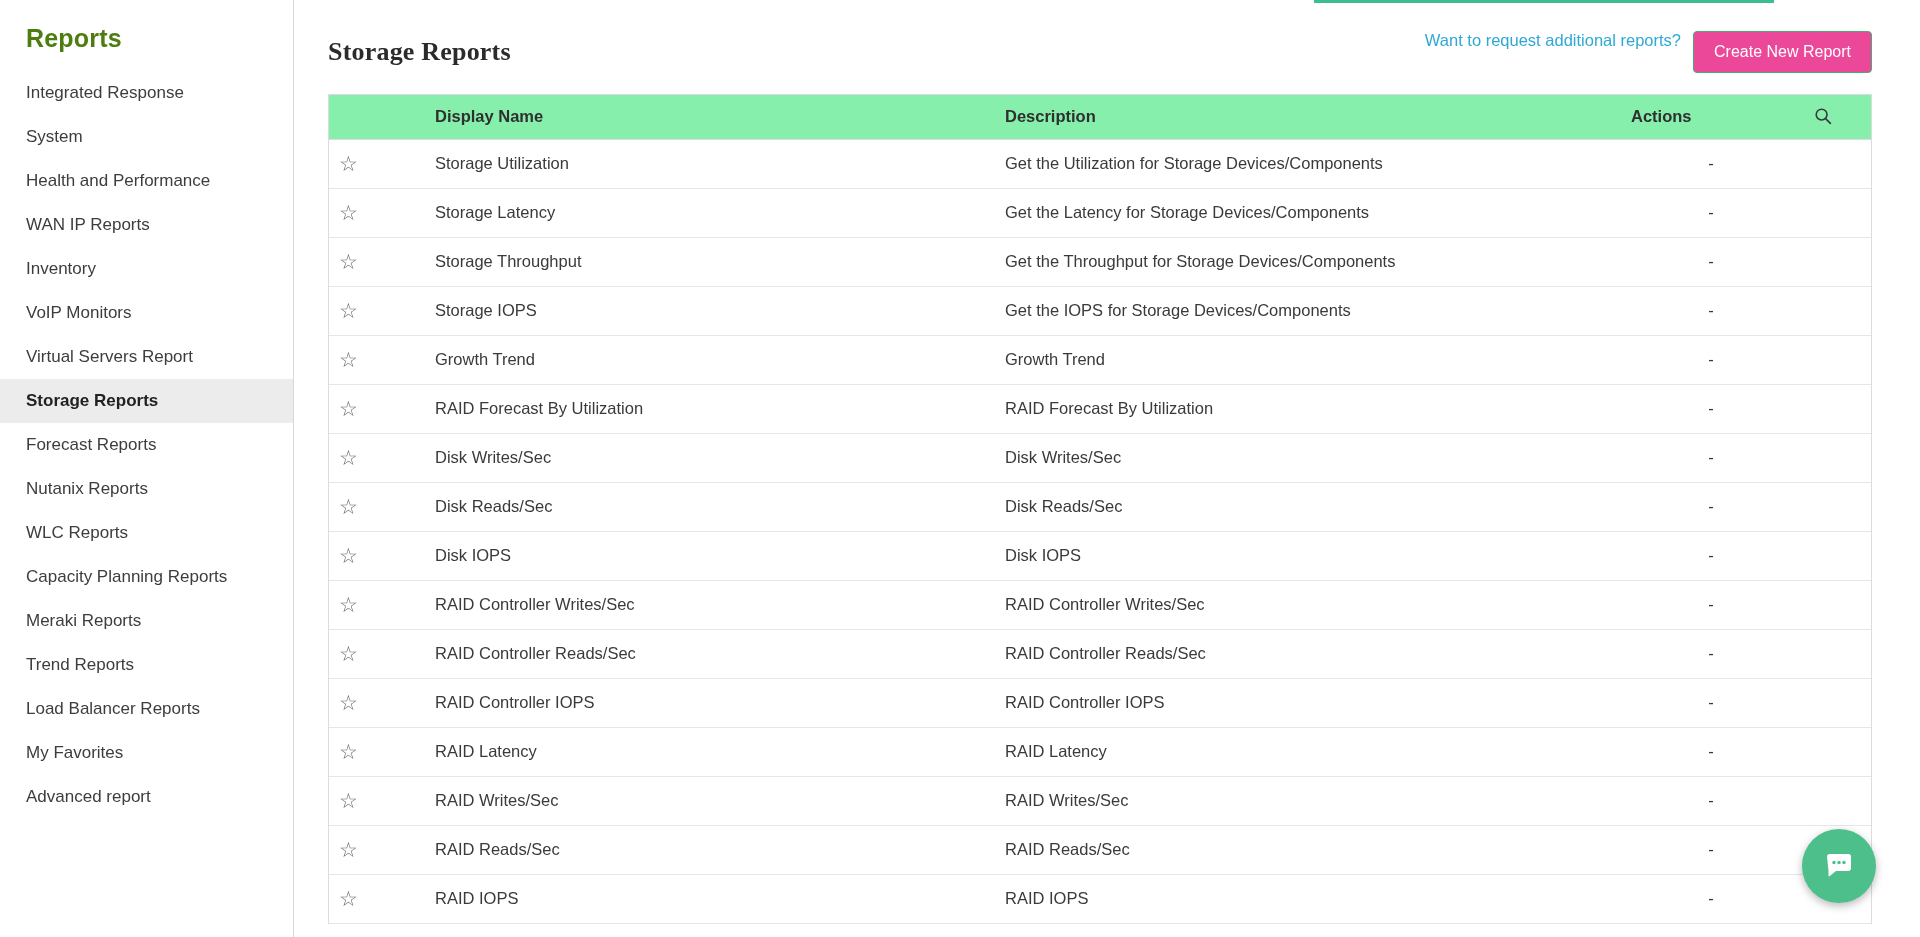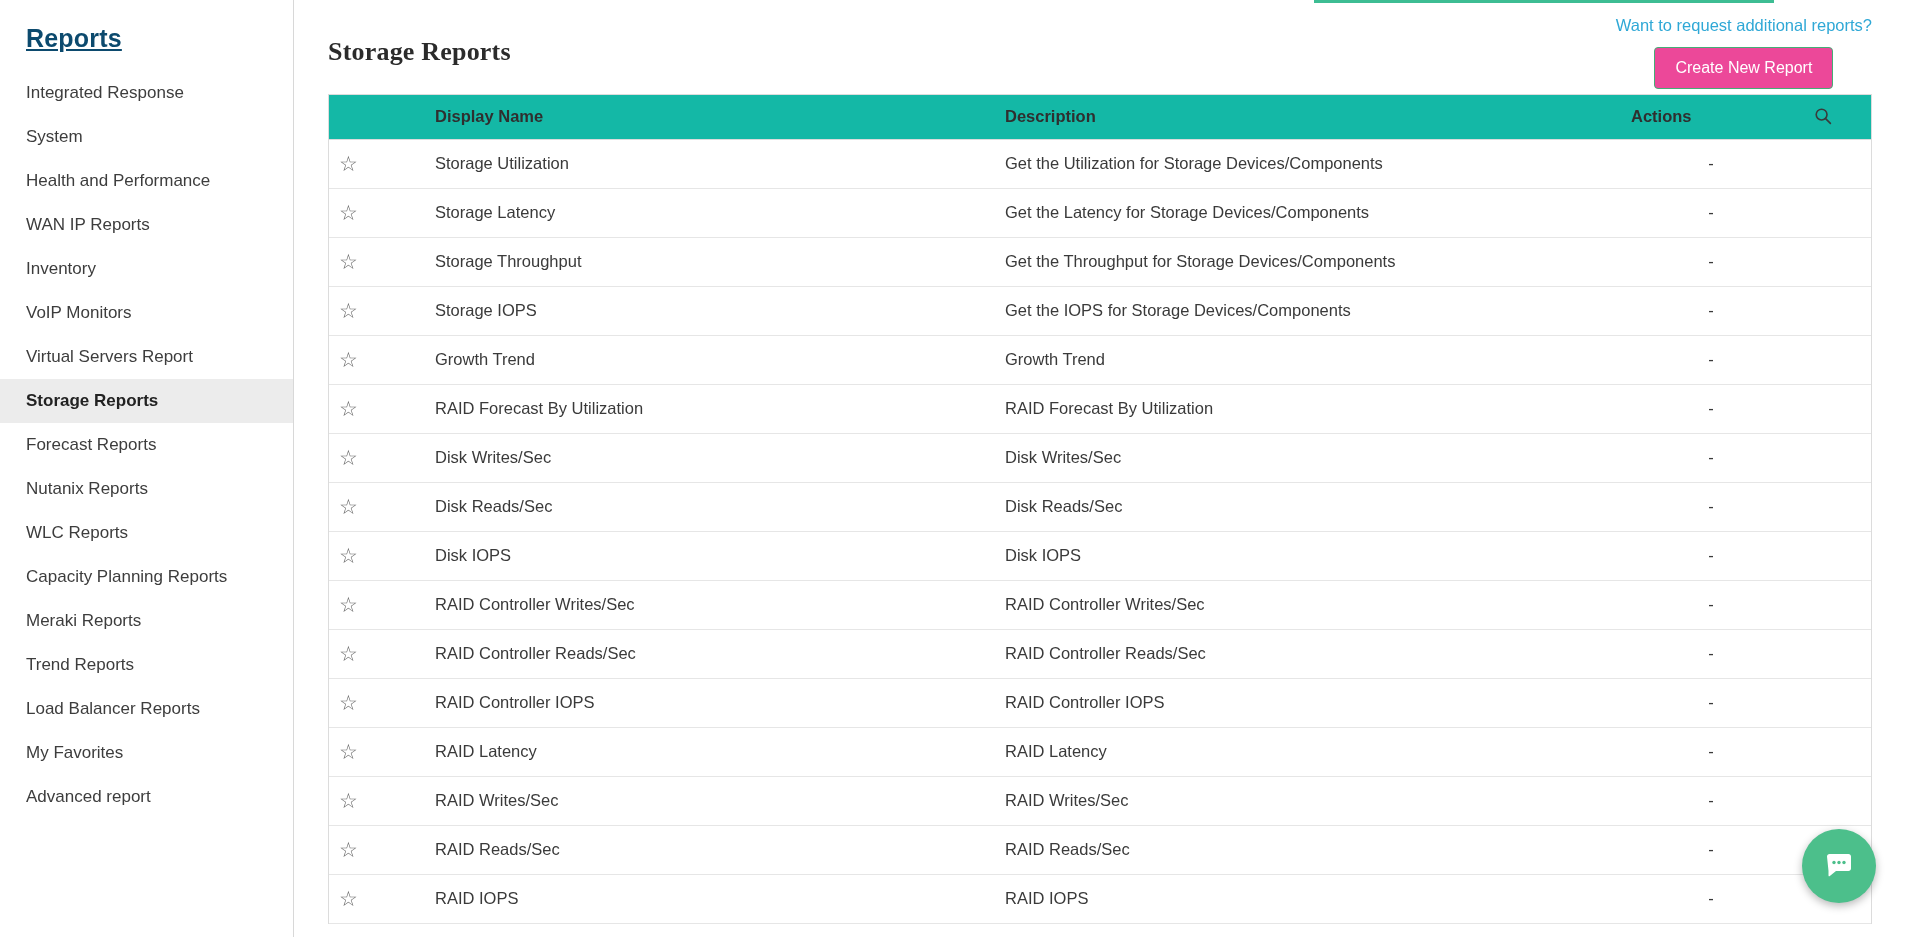--- a/index.html
+++ b/index.html
@@ -24,24 +24,23 @@
     min-width: 294px;
     height: 937px;
     background: #ffffff;
     border-right: 1px solid #d8d8d8;
     padding-top: 18px;
     overflow: hidden;
   }
   .sidebar-title {
     font-size: 25px;
     font-weight: bold;
-    color: #0c4a6e;
+    color: #4d7c0f;
     padding: 6px 0 18px 26px;
     letter-spacing: .2px;
-    text-decoration: underline;
   }
   .sidebar-item {
     height: 44px;
     display: flex;
     align-items: center;
     padding-left: 26px;
     font-size: 17px;
     color: #3d3d3d;
     cursor: pointer;
   }
@@ -74,23 +73,21 @@
   .page-title {
     font-size: 26px;
     font-weight: bold;
     color: #2b2b2b;
     font-family: "Liberation Serif", serif;
     letter-spacing: .2px;
   }
   .header-right {
     margin-left: auto;
     display: flex;
-    align-items: center;
     gap: 12px;
-    flex-direction: column;
   }
   .request-link {
     color: #2fa8d6;
     font-size: 16.5px;
     text-decoration: none;
     cursor: pointer;
   }
   .create-btn {
     background: #ec4899;
     color: #ffffff;
@@ -108,21 +105,21 @@
     border: 1px solid #dcdcdc;
     border-bottom: none;
     background: #fff;
   }
   table.reports {
     width: 100%;
     border-collapse: collapse;
     table-layout: fixed;
   }
   table.reports thead th {
-    background: #14b8a6;
+    background: #86efac;
     height: 44px;
     font-size: 16.5px;
     font-weight: bold;
     color: #2f2f2f;
     text-align: left;
     border-bottom: 1px solid #dcdcdc;
     padding: 0 10px;
   }
   th.col-star   { width: 96px; }
   th.col-name   { width: 570px; }

